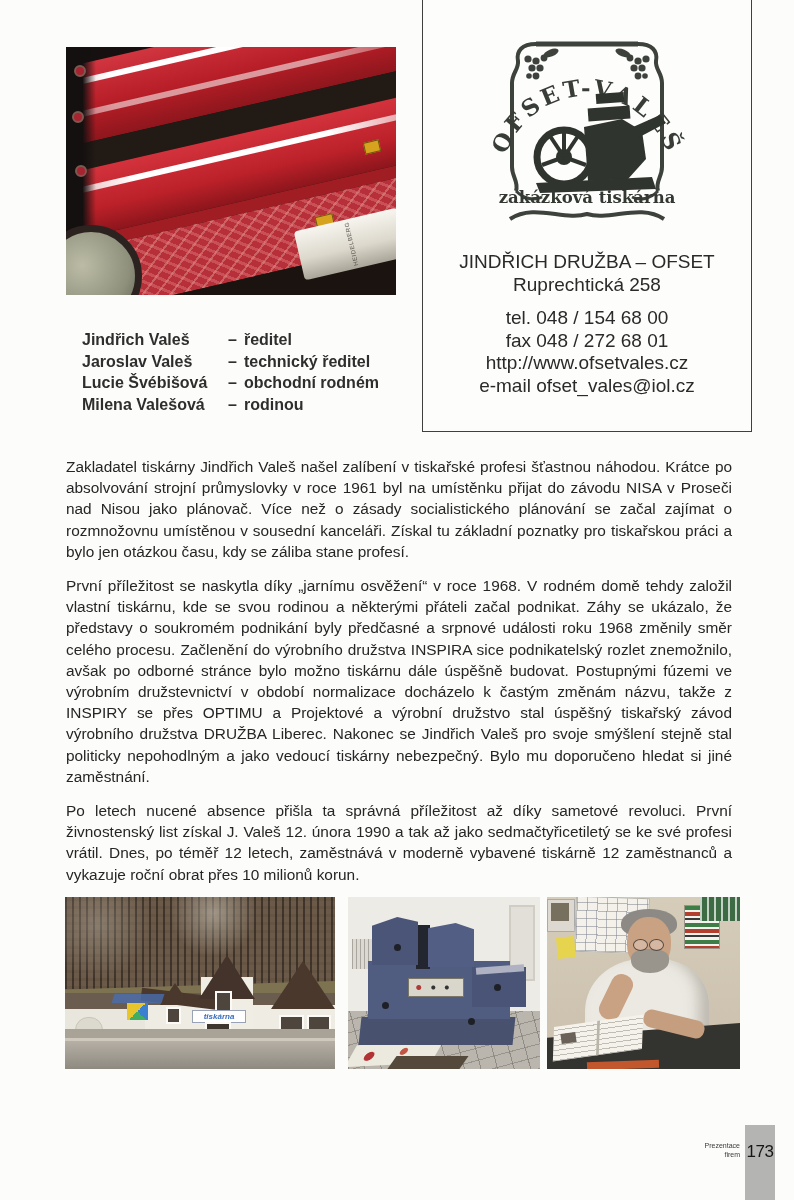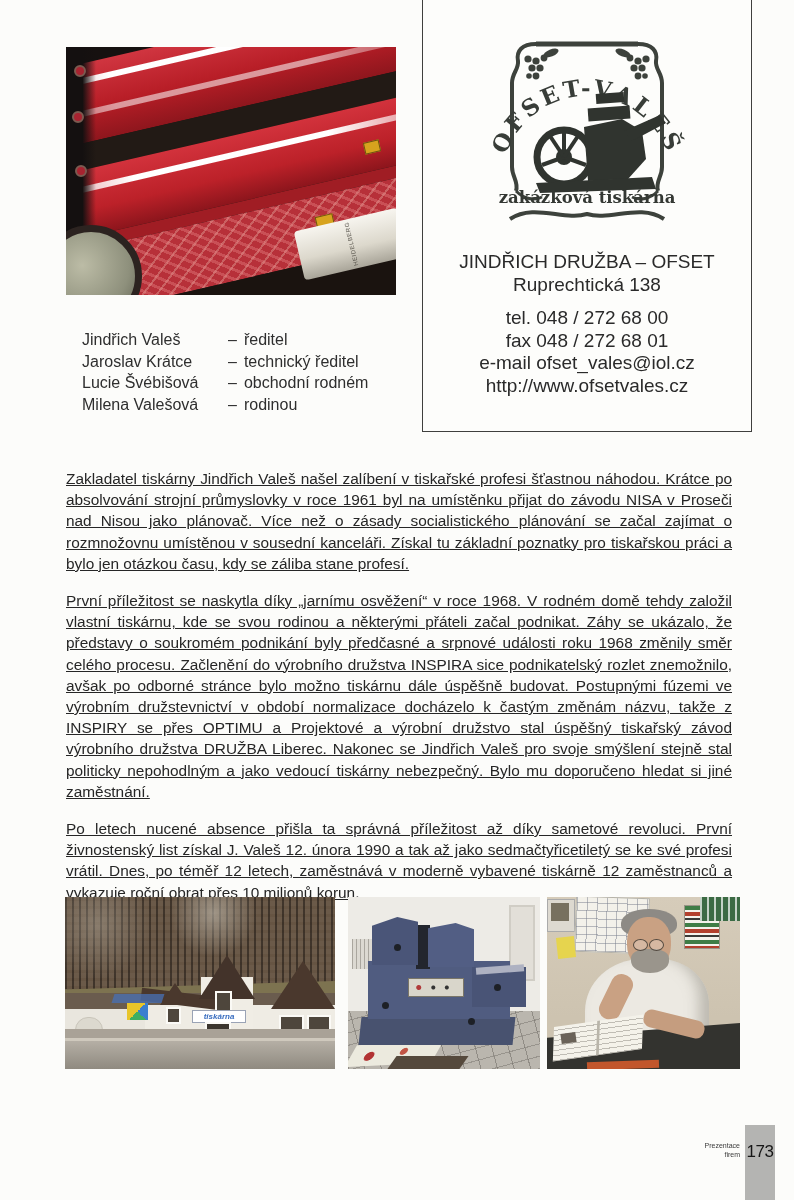--- a/index.html
+++ b/index.html
@@ -35,28 +35,28 @@
 
   
   .contact-box{position:absolute;left:422px;top:-4px;width:330px;height:436px;background:#fdfdfb;
       border:1.6px solid #3f3f3d;box-sizing:border-box;}
   .logo-svg{display:block;margin:34px auto 0;}
   .contact{margin-top:22px;text-align:center;font-size:19px;line-height:22.5px;color:#2a2a2a;}
   .contact .gap{height:11px;}
 
   
   .staff{position:absolute;left:82px;top:329px;font-size:16px;line-height:21.5px;color:#2e2e2e;}
-  .staff-row{display:flex;}
+  .staff-row{display:flex;font-weight:bold;}
   .staff-name{display:inline-block;width:146px;}
   .staff-dash{margin-right:7px;}
 
   
   .article{position:absolute;left:66px;top:452px;width:666px;font-size:15.4px;line-height:21.2px;
       text-align:justify;color:#262626;}
-  .article p{margin:16px 0 13px 0;text-decoration:underline;}
+  .article p{margin:4px 0 13px 0;}
 
   
   .photos-row{position:absolute;left:0;top:885px;width:794px;height:185px;}
   .photo{position:absolute;top:12px;height:172px;overflow:hidden;}
 
   
   .photo-building{left:65px;width:270px;background:#6a5c4e;}
   .trees{position:absolute;left:0;top:0;right:0;height:92px;background-color:#6b5a49;
       background-image:radial-gradient(circle at 55% 18%,rgba(205,200,188,.55),transparent 26%),
                        radial-gradient(circle at 12% 30%,rgba(185,178,165,.4),transparent 22%),
@@ -231,37 +231,37 @@
         <rect x="116" y="76" width="42" height="13" transform="rotate(-4 137 82)"></rect>
         <rect x="124" y="62" width="28" height="10" transform="rotate(-4 138 67)"></rect>
         <polygon points="152,100 188,84 194,92 160,110"></polygon>
         <polygon points="64,152 180,146 184,158 68,162"></polygon>
       </g>
       <text x="115" y="172" text-anchor="middle" font-family="'DejaVu Serif', serif" font-weight="bold" font-size="16.5" fill="#343833">zakázková tiskárna</text>
     </svg>
 
     <div class="contact">
       <div>JINDŘICH DRUŽBA – OFSET</div>
-      <div>Ruprechtická 138</div>
+      <div>Ruprechtická 258</div>
       <div class="gap"></div>
-      <div>tel. 048 / 272 68 00</div>
+      <div>tel. 048 / 154 68 00</div>
       <div>fax 048 / 272 68 01</div>
+      <div>http://www.ofsetvales.cz</div>
       <div>e-mail ofset_vales@iol.cz</div>
-      <div>http://www.ofsetvales.cz</div>
     </div>
   </div>
 
   <div class="staff">
     <div class="staff-row">
       <span class="staff-name">Jindřich Valeš</span>
       <span class="staff-dash">–</span>
       <span class="staff-role">ředitel</span>
     </div>
     <div class="staff-row">
-      <span class="staff-name">Jaroslav Krátce</span>
+      <span class="staff-name">Jaroslav Valeš</span>
       <span class="staff-dash">–</span>
       <span class="staff-role">technický ředitel</span>
     </div>
     <div class="staff-row">
       <span class="staff-name">Lucie Švébišová</span>
       <span class="staff-dash">–</span>
       <span class="staff-role">obchodní rodném</span>
     </div>
     <div class="staff-row">
       <span class="staff-name">Milena Valešová</span>

